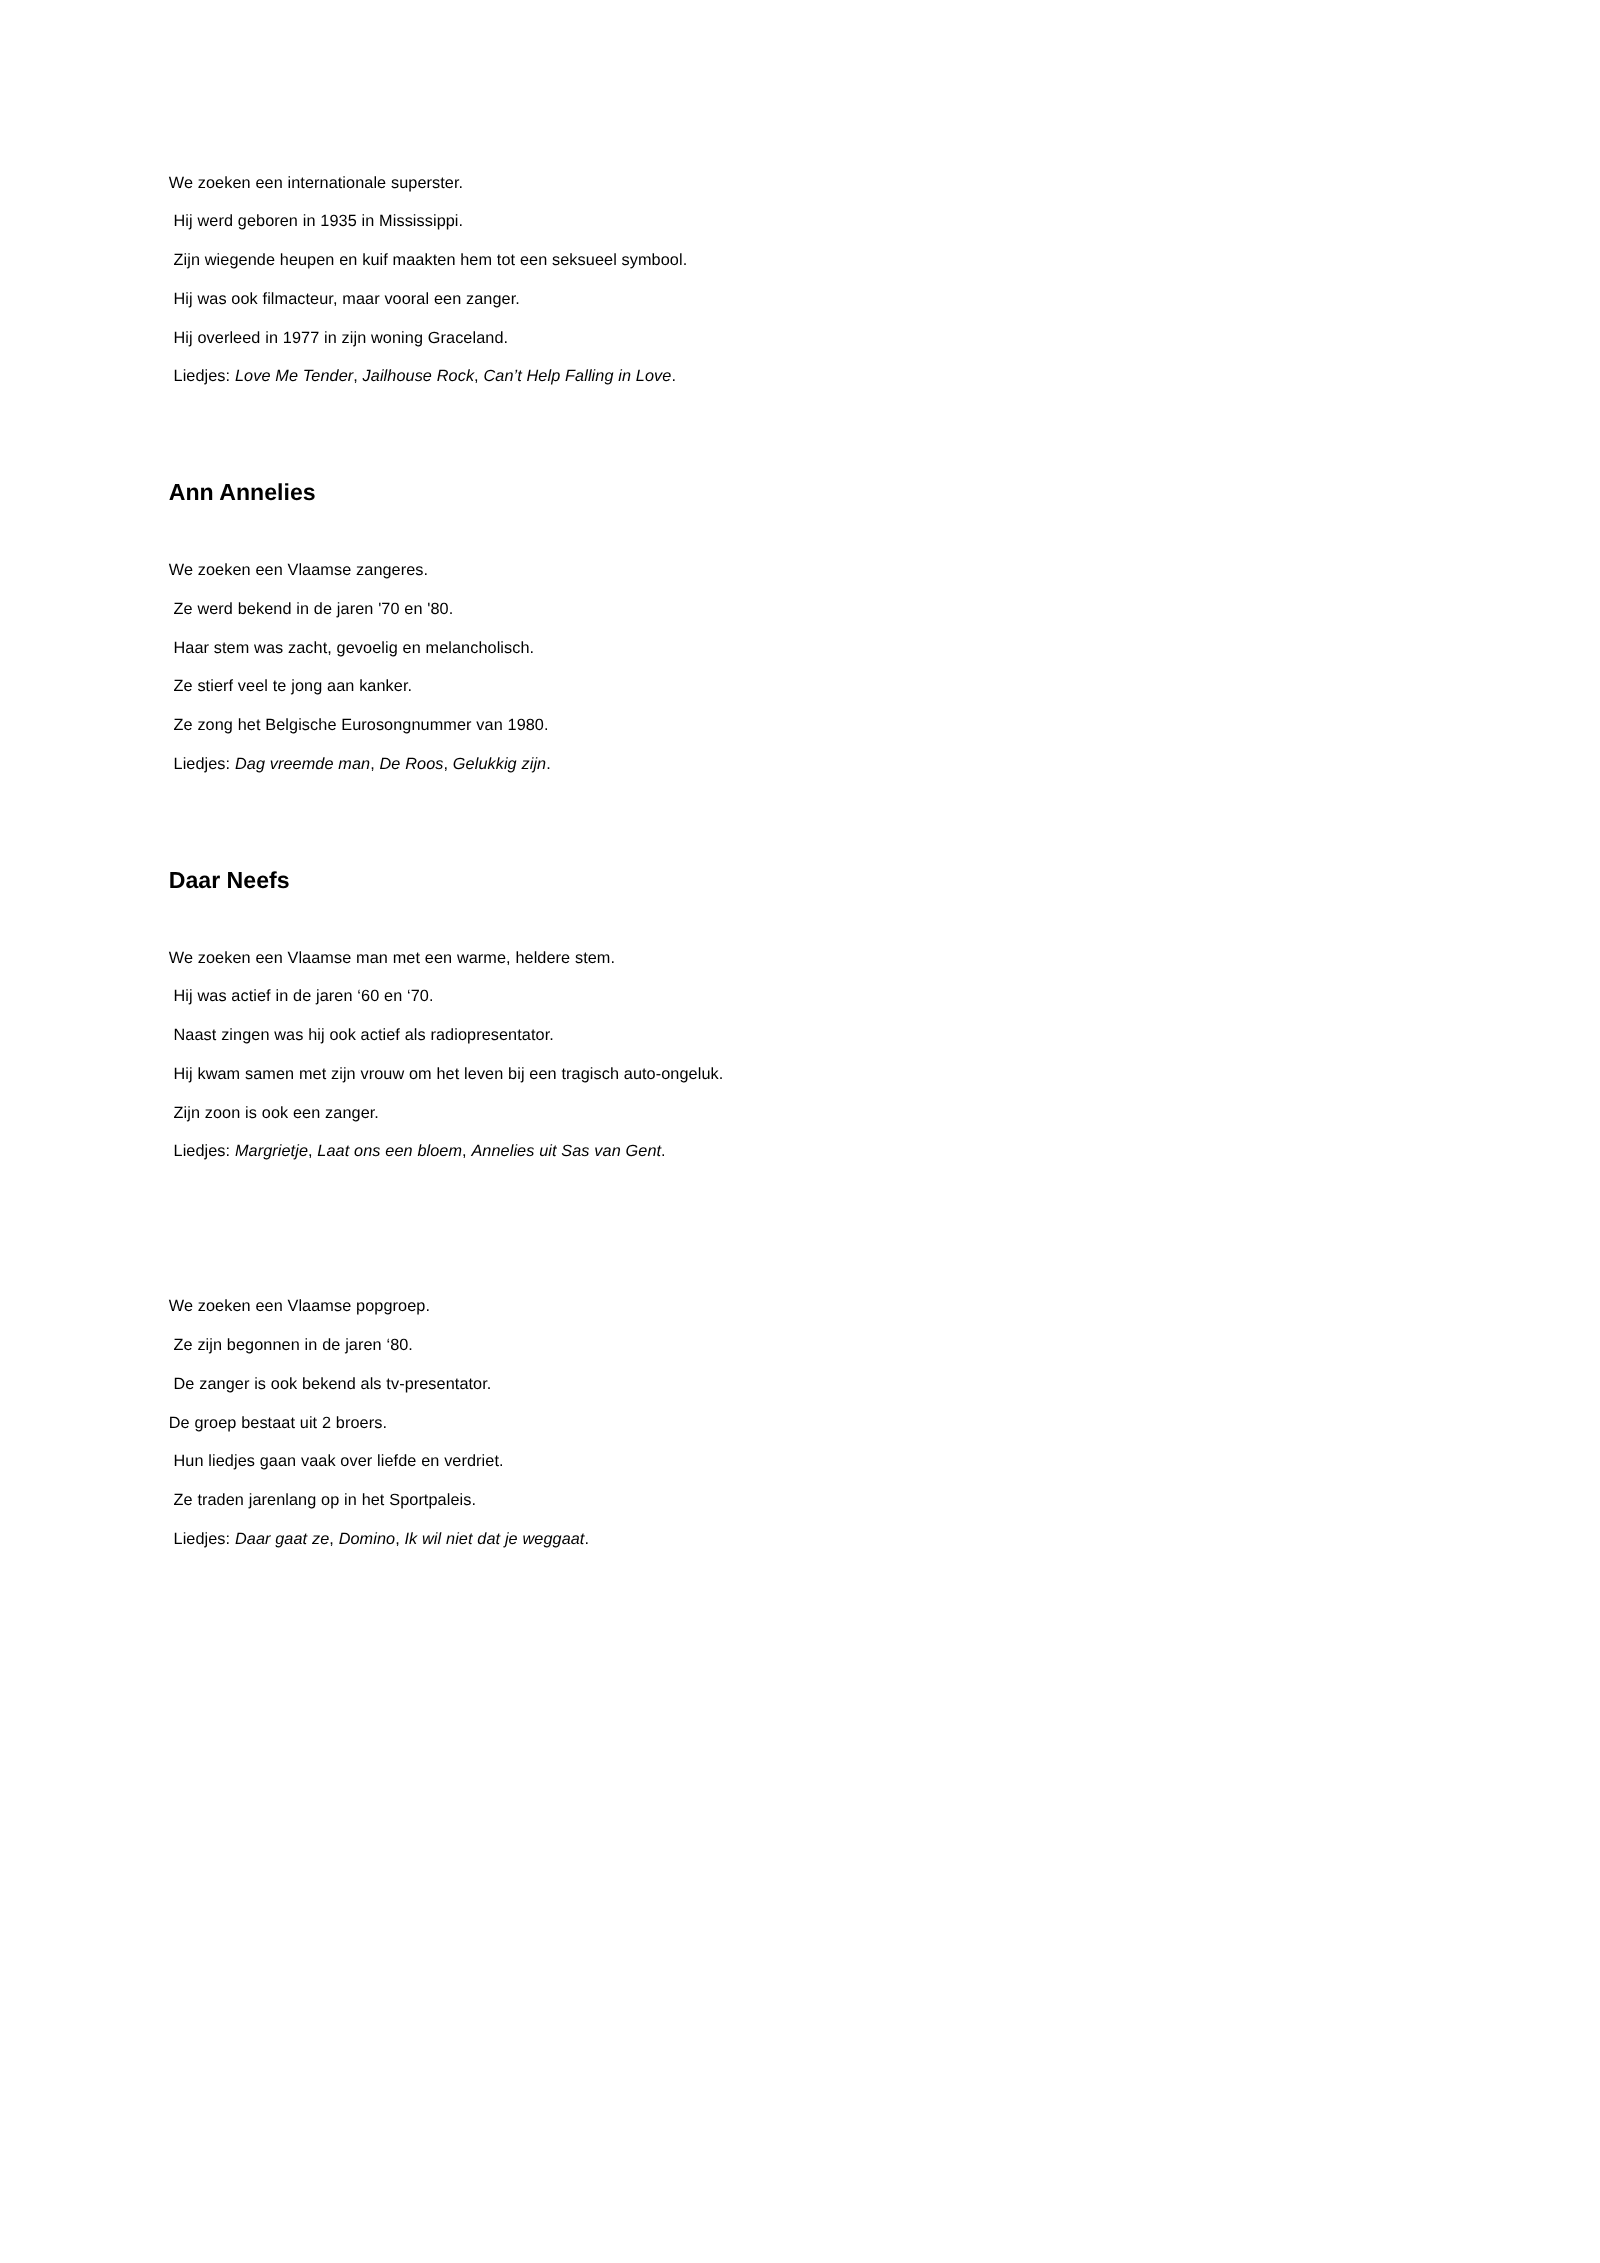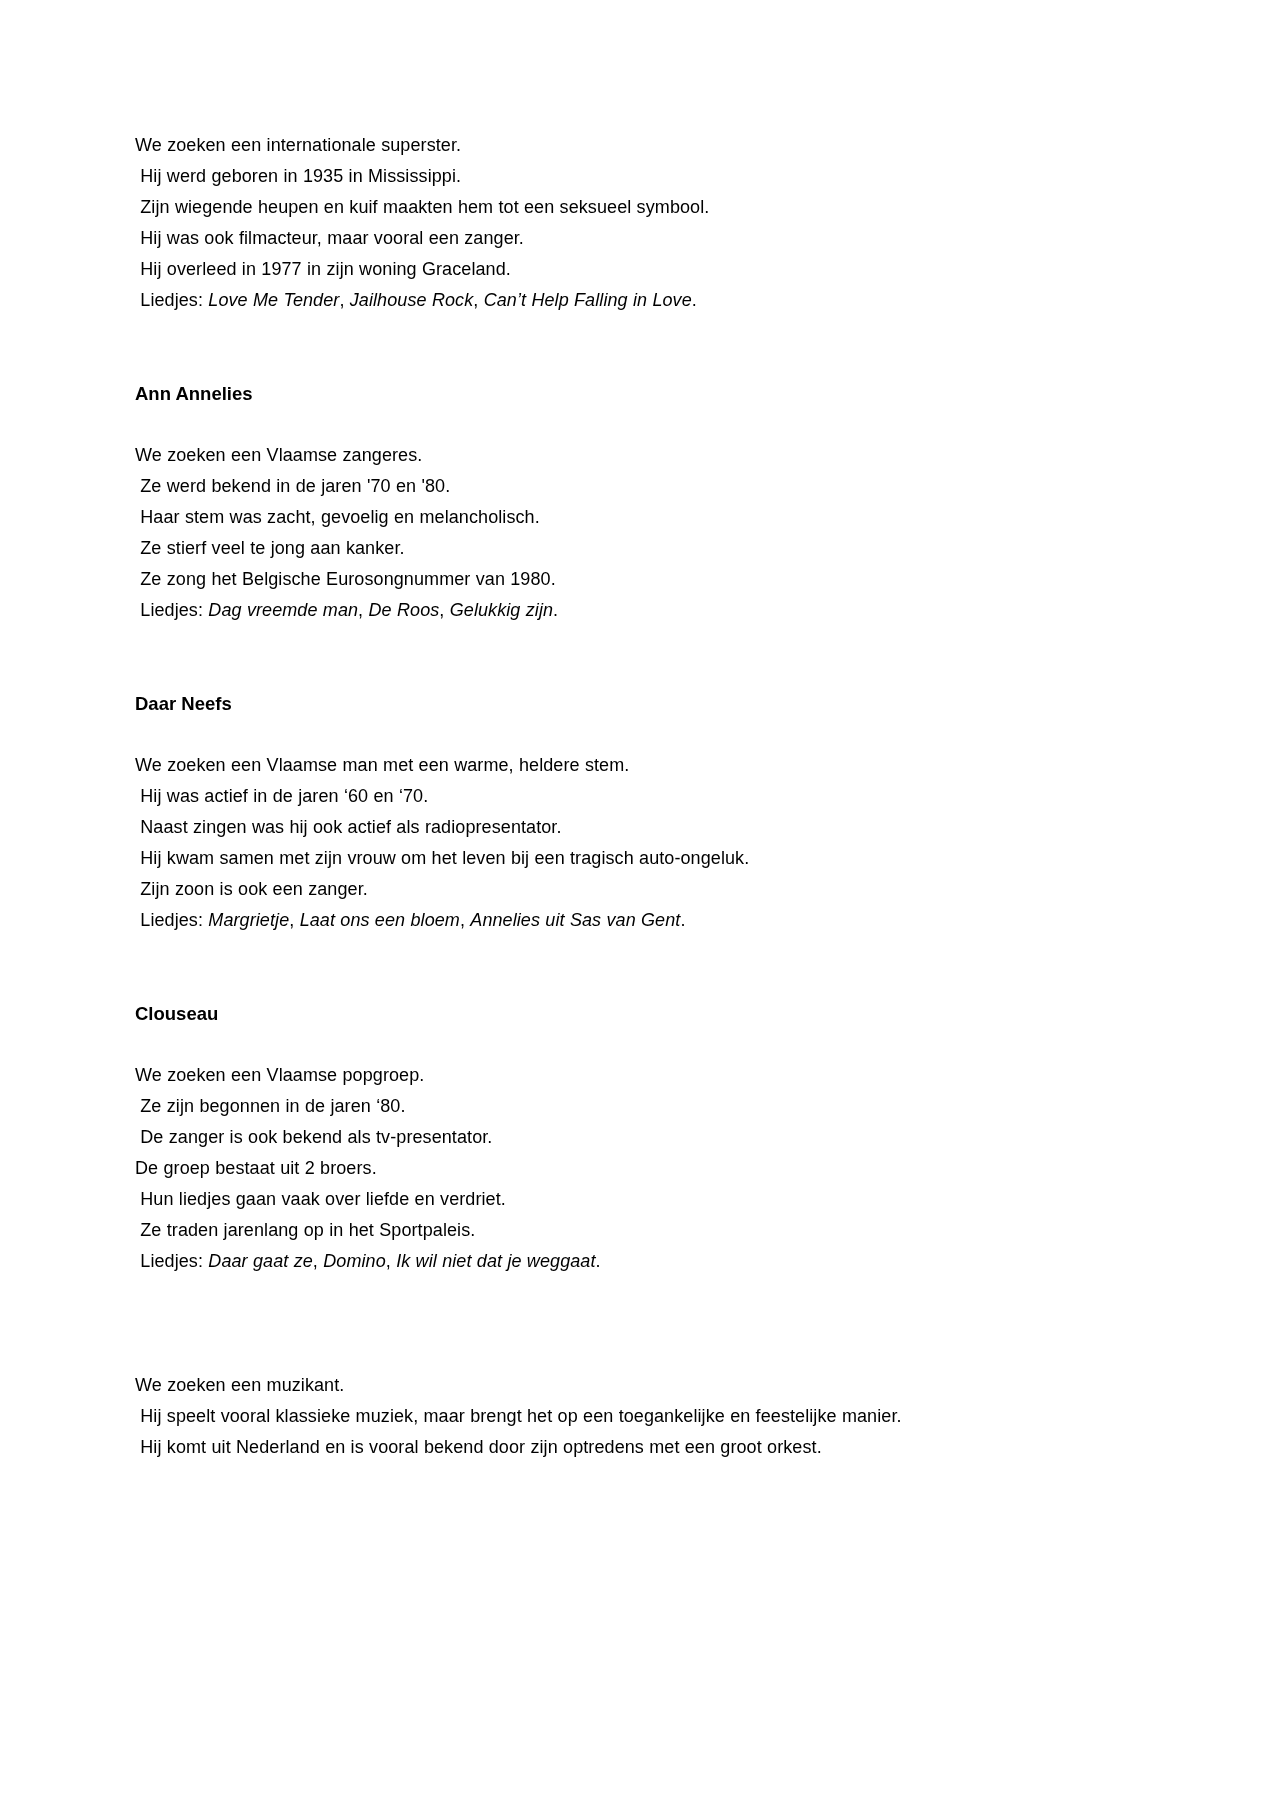--- a/index.html
+++ b/index.html
@@ -20,21 +20,21 @@
     height: 1810px;
     background: #ffffff;
     box-sizing: border-box;
     padding: 130px 150px 0 135px;
   }
   .doc-body {
     width: 1000px;
   }
   .para {
     margin: 0;
-    font-size: 18px;
+    font-size: 13px;
     line-height: 31px;
     letter-spacing: 0.005em;
     white-space: pre-wrap;
     word-spacing: 0.01em;
   }
   .line {
     display: block;
   }
   .section-heading {
     margin: 0;
@@ -60,20 +60,18 @@
       <p class="para"><span class="line">We zoeken een internationale superster.</span><span class="line"> Hij werd geboren in 1935 in Mississippi.</span><span class="line"> Zijn wiegende heupen en kuif maakten hem tot een seksueel symbool.</span><span class="line"> Hij was ook filmacteur, maar vooral een zanger.</span><span class="line"> Hij overleed in 1977 in zijn woning Graceland.</span><span class="line"><span> Liedjes: </span><em class="song">Love Me Tender</em><span>, </span><em class="song">Jailhouse Rock</em><span>, </span><em class="song">Can’t Help Falling in Love</em><span>.</span></span></p>
       <div class="spacer-block"></div>
       <div class="section-heading">Ann Annelies</div>
       <div class="spacer-heading"></div>
       <p class="para"><span class="line">We zoeken een Vlaamse zangeres.</span><span class="line"> Ze werd bekend in de jaren '70 en '80.</span><span class="line"> Haar stem was zacht, gevoelig en melancholisch.</span><span class="line"> Ze stierf veel te jong aan kanker.</span><span class="line"> Ze zong het Belgische Eurosongnummer van 1980.</span><span class="line"><span> Liedjes: </span><em class="song">Dag vreemde man</em><span>, </span><em class="song">De Roos</em><span>, </span><em class="song">Gelukkig zijn</em><span>.</span></span></p>
       <div class="spacer-block"></div>
       <div class="section-heading">Daar Neefs</div>
       <div class="spacer-heading"></div>
       <p class="para"><span class="line">We zoeken een Vlaamse man met een warme, heldere stem.</span><span class="line"> Hij was actief in de jaren ‘60 en ‘70.</span><span class="line"> Naast zingen was hij ook actief als radiopresentator.</span><span class="line"> Hij kwam samen met zijn vrouw om het leven bij een tragisch auto-ongeluk.</span><span class="line"> Zijn zoon is ook een zanger.</span><span class="line"><span> Liedjes: </span><em class="song">Margrietje</em><span>, </span><em class="song">Laat ons een bloem</em><span>, </span><em class="song">Annelies uit Sas van Gent</em><span>.</span></span></p>
       <div class="spacer-block"></div>
-      <div class="section-heading">Clouseau</div>
       <div class="spacer-heading"></div>
       <p class="para"><span class="line">We zoeken een Vlaamse popgroep.</span><span class="line"> Ze zijn begonnen in de jaren ‘80.</span><span class="line"> De zanger is ook bekend als tv-presentator.</span><span class="line">De groep bestaat uit 2 broers.</span><span class="line"> Hun liedjes gaan vaak over liefde en verdriet.</span><span class="line"> Ze traden jarenlang op in het Sportpaleis.</span><span class="line"><span> Liedjes: </span><em class="song">Daar gaat ze</em><span>, </span><em class="song">Domino</em><span>, </span><em class="song">Ik wil niet dat je weggaat</em><span>.</span></span></p>
       <div class="spacer-block"></div>
       <div class="spacer-heading"></div>
-      <p class="para"><span class="line">We zoeken een muzikant.</span><span class="line"> Hij speelt vooral klassieke muziek, maar brengt het op een toegankelijke en feestelijke manier.</span><span class="line"> Hij komt uit Nederland en is vooral bekend door zijn optredens met een groot orkest.</span></p>
     </div>
 </div>
 
 </body></html>

